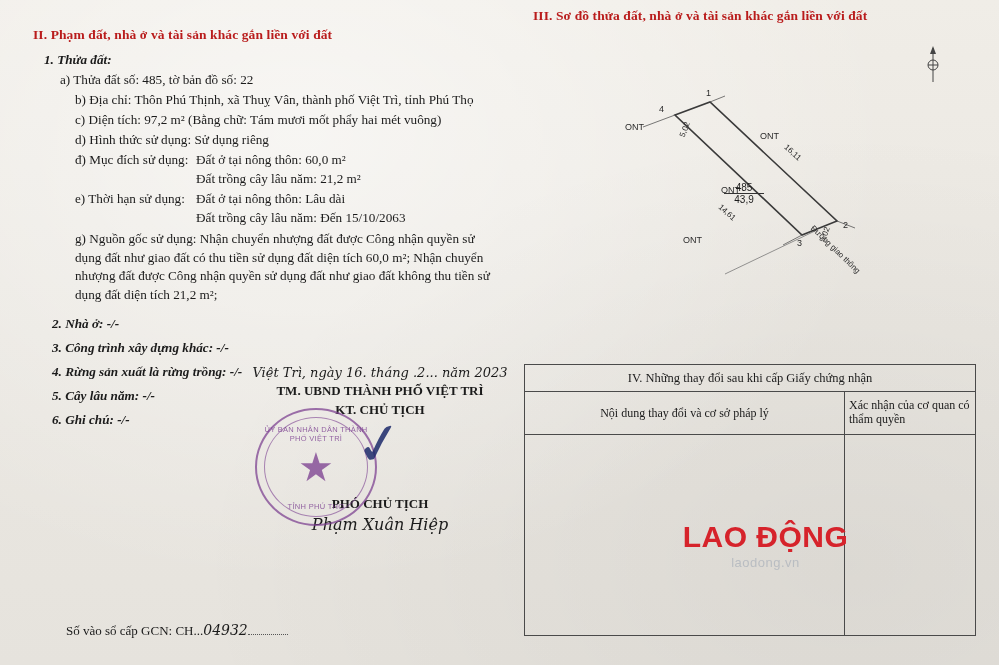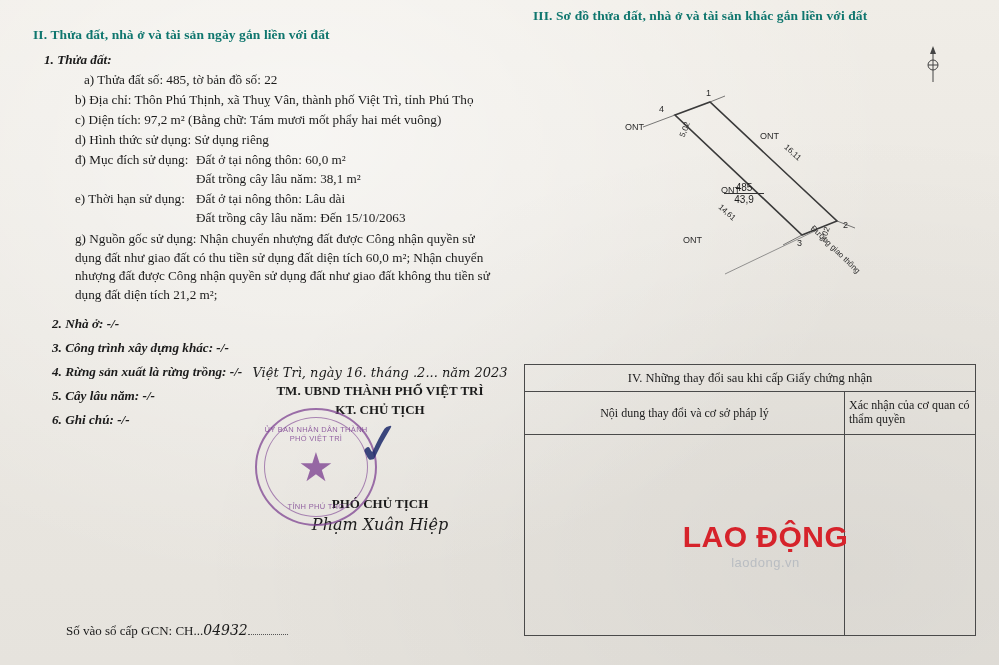--- a/index.html
+++ b/index.html
@@ -31,21 +31,21 @@
   
   #left-col {
     position: absolute;
     left: 0; top: 0;
     width: 520px; height: 665px;
   }
   .sec-title {
     position: absolute;
     font-weight: bold;
     font-size: 13.5px;
-    color: #0f766e;
+    color: #b91c1c;
     letter-spacing: 0.1px;
   }
   #sec2-title { left: 33px; top: 27px; }
   .line {
     position: absolute;
     font-size: 13.2px;
     color: #1b1b1b;
     white-space: nowrap;
   }
   .ital { font-style: italic; font-weight: bold; }
@@ -232,31 +232,31 @@
   
   #compass { position: absolute; left: 920px; top: 44px; width: 26px; height: 42px; }
 </style>
 </head>
 <body>
 
 <div id="page">
   <div id="paper-texture"></div>
 
   <div id="left-col">
-    <div class="sec-title" id="sec2-title">II. Thửa đất, nhà ở và tài sản ngày gắn liền với đất</div>
+    <div class="sec-title" id="sec2-title">II. Phạm đất, nhà ở và tài sản khác gắn liền với đất</div>
 
     <div class="line ital" style="left:44px; top:52px;">1. Thửa đất:</div>
-    <div class="line" style="left:84px; top:72px;">a) Thửa đất số: 485, tờ bản đồ số: 22</div>
+    <div class="line" style="left:60px; top:72px;">a) Thửa đất số: 485, tờ bản đồ số: 22</div>
     <div class="line" style="left:75px; top:92px;">b) Địa chỉ: Thôn Phú Thịnh, xã Thuỵ Vân, thành phố Việt Trì, tỉnh Phú Thọ</div>
     <div class="line" style="left:75px; top:112px;">c) Diện tích: 97,2 m² (Bằng chữ: Tám mươi mốt phẩy hai mét vuông)</div>
     <div class="line" style="left:75px; top:132px;">d) Hình thức sử dụng: Sử dụng riêng</div>
 
     <div class="line" style="left:75px; top:152px;">đ) Mục đích sử dụng:</div>
     <div class="line" style="left:196px; top:152px;">Đất ở tại nông thôn: 60,0 m²</div>
-    <div class="line" style="left:196px; top:171px;">Đất trồng cây lâu năm: 38,1 m²</div>
+    <div class="line" style="left:196px; top:171px;">Đất trồng cây lâu năm: 21,2 m²</div>
 
     <div class="line" style="left:75px; top:191px;">e) Thời hạn sử dụng:</div>
     <div class="line" style="left:196px; top:191px;">Đất ở tại nông thôn: Lâu dài</div>
     <div class="line" style="left:196px; top:210px;">Đất trồng cây lâu năm: Đến 15/10/2063</div>
 
     <div class="line wrap" style="left:75px; top:230px; width:420px; line-height:1.42;">g) Nguồn gốc sử dụng: Nhận chuyển nhượng đất được Công nhận quyền sử dụng đất như giao đất có thu tiền sử dụng đất diện tích 60,0 m²; Nhận chuyển nhượng đất được Công nhận quyền sử dụng đất như giao đất không thu tiền sử dụng đất diện tích 21,2 m²;</div>
 
     <div class="line ital" style="left:52px; top:316px;">2. Nhà ở: -/-</div>
     <div class="line ital" style="left:52px; top:340px;">3. Công trình xây dựng khác: -/-</div>
     <div class="line ital" style="left:52px; top:364px;">4. Rừng sản xuất là rừng trồng: -/-</div>

